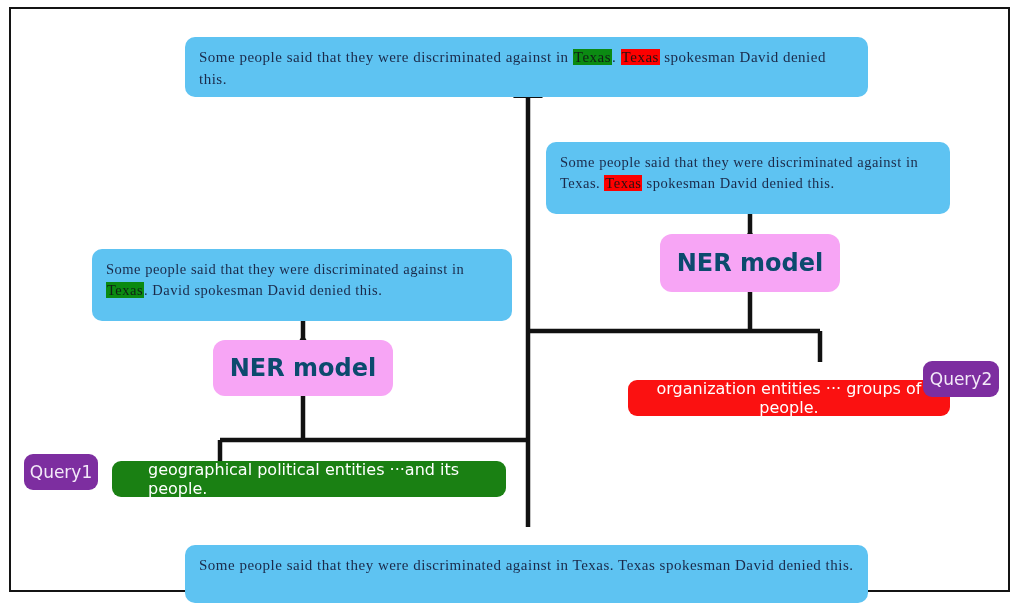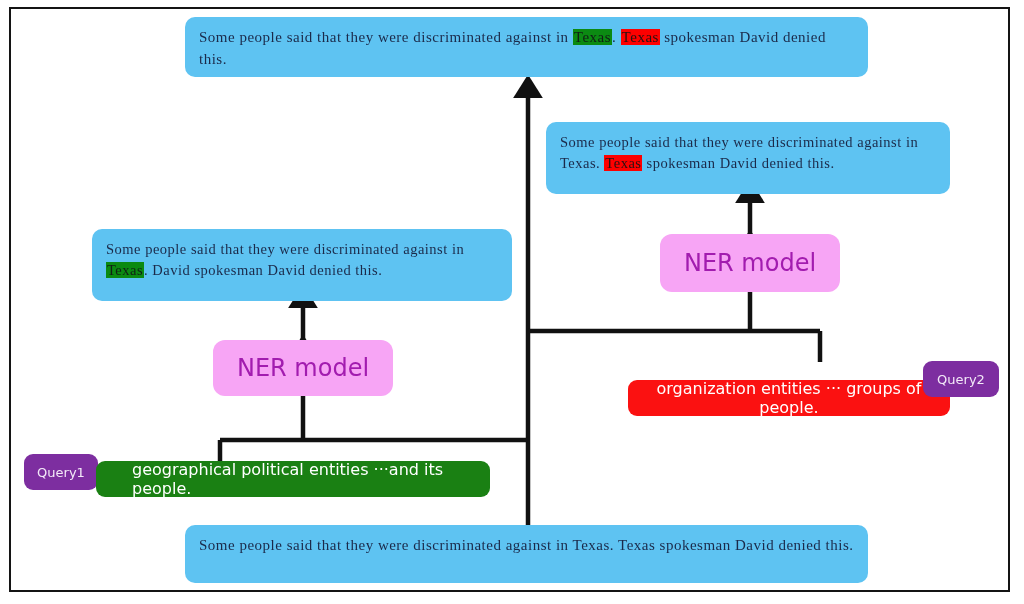--- a/index.html
+++ b/index.html
@@ -34,20 +34,21 @@
   }
   .sent-box {
     position: absolute;
     background: #5ec3f2;
     border-radius: 10px;
     box-sizing: border-box;
     color: #1b2a4a;
     font-family: "Liberation Serif", serif;
     letter-spacing: 0.5px;
     line-height: 1.45;
+    margin-top: 20px;
   }
   .sent-inner {
     padding: 10px 14px 10px 14px;
   }
   .hl-green {
     background: #0b8a12;
     color: #102015;
     padding: 0 1px;
   }
   .hl-red {
@@ -55,34 +56,34 @@
     color: #2a1212;
     padding: 0 1px;
   }
   .model-box {
     position: absolute;
     background: #f7a5f5;
     border-radius: 12px;
     display: flex;
     align-items: center;
     justify-content: center;
-    color: #a21caf;
+    color: #0c4a6e;
     font-family: "DejaVu Sans", sans-serif;
-    font-weight: 400;
+    font-weight: 700;
   }
   .query-tag {
     position: absolute;
     background: #7d2ea0;
     border-radius: 9px;
     display: flex;
     align-items: center;
     justify-content: center;
     color: #f3e9f8;
     font-family: "DejaVu Sans", sans-serif;
-    font-size: 13px;
+    font-size: 17px;
   }
   .query-body {
     position: absolute;
     border-radius: 9px;
     display: flex;
     align-items: center;
     color: #ffffff;
     font-family: "DejaVu Sans", sans-serif;
     font-size: 16px;
     padding-left: 16px;
@@ -153,20 +154,20 @@
   <div class="query-body qb-red" style="left:628px; top:380px; width:290px; height:36px;">
     <span class="qb-text">organization entities ··· groups of people.</span>
   </div>
   <div class="query-tag" style="left:923px; top:361px; width:76px; height:36px;">
     <span>Query2</span>
   </div>
 
   <div class="query-tag" style="left:24px; top:434px; width:74px; height:36px;margin-top:20px;">
     <span>Query1</span>
   </div>
-  <div class="query-body qb-green" style="left:96px; top:461px; width:342px; height:36px;padding-left:36px;">
+  <div class="query-body qb-green" style="left:112px; top:461px; width:342px; height:36px;padding-left:36px;">
     <span>geographical political entities ···and its people.</span>
   </div>
 
   <div class="sent-box" style="left:185px; top:525px; width:683px; height:58px; font-size:15px;">
     <div class="sent-inner"><span>Some people said that they were discriminated against in Texas. Texas spokesman David denied this.</span></div>
   </div>
 </div>
 
 </body></html>

